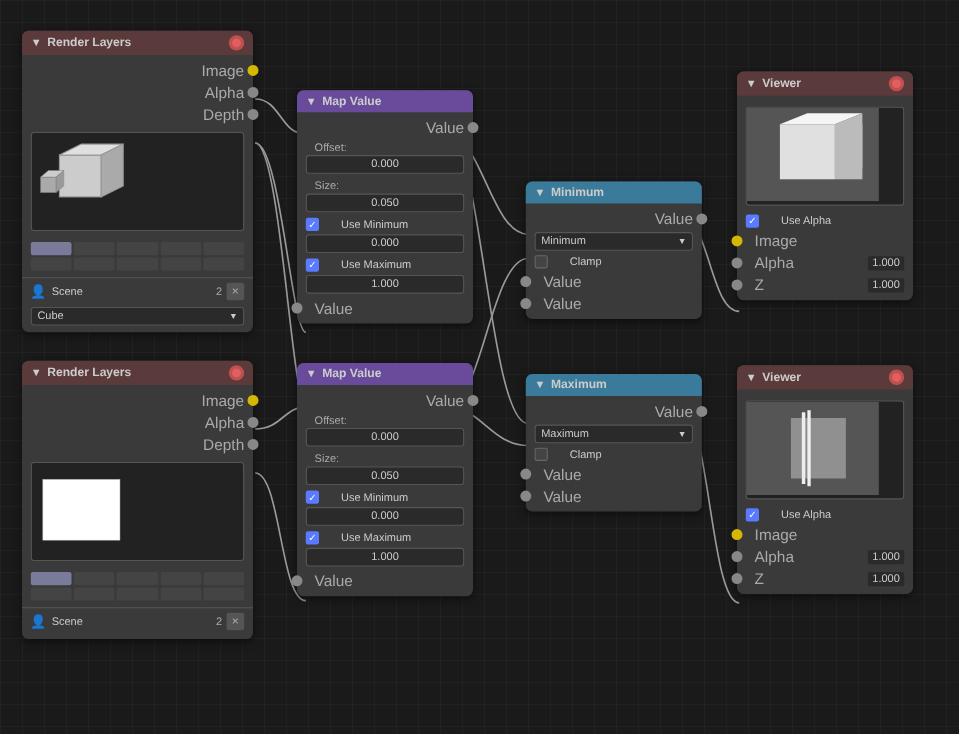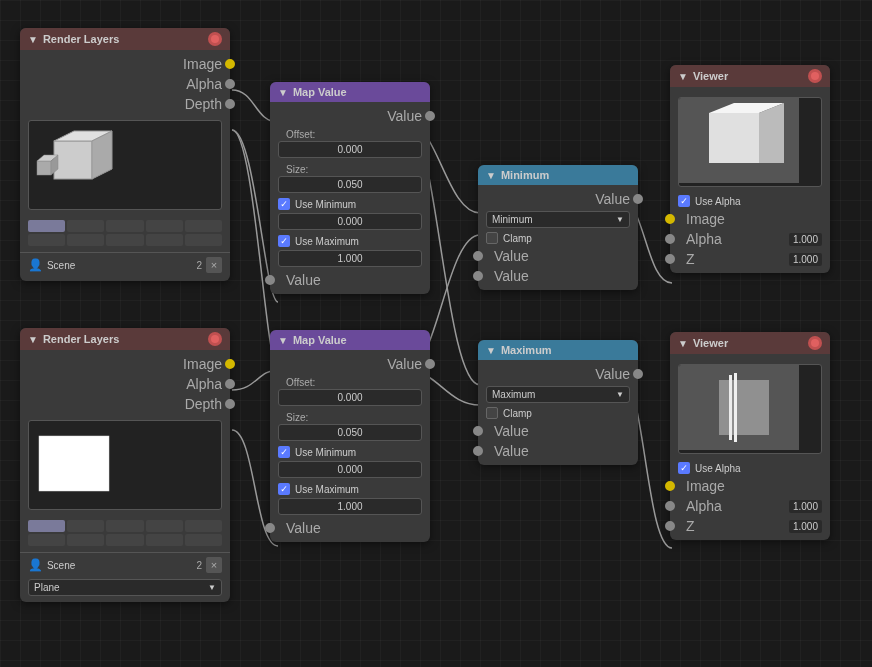--- a/index.html
+++ b/index.html
@@ -103,21 +103,21 @@
       font-size: 10px;
       padding: 2px 5px;
       width: 100%;
       text-align: center;
       margin: 1px 0;
     }
     .checkbox-row {
       display: flex;
       align-items: center;
       padding: 2px 8px;
-      gap: 5px;
+      gap: 20px;
     }
     .cb {
       width: 12px;
       height: 12px;
       background: #5a7aff;
       border-radius: 2px;
       display: flex;
       align-items: center;
       justify-content: center;
       flex-shrink: 0;
@@ -313,20 +313,25 @@
         <div class="layer-cell"></div>
         <div class="layer-cell"></div>
       </div>
     </div>
     <div class="node-footer">
       <span class="footer-icon">👤</span>
       <span class="footer-label">Scene</span>
       <span class="footer-num">2</span>
       <div class="footer-x">×</div>
     </div>
+    <div class="dropdown-row">
+      <div class="dropdown">
+        <span>Cube</span>
+      </div>
+    </div>
   </div>
 </div>
 
 <div class="node render-layers-node" style="left:20px;top:328px;">
   <div class="node-header header-render">
     <span class="arrow">▼</span>
     <span>Render Layers</span>
     <div class="icon-circle"></div>
   </div>
   <div class="node-body">
@@ -360,25 +365,20 @@
         <div class="layer-cell"></div>
         <div class="layer-cell"></div>
       </div>
     </div>
     <div class="node-footer">
       <span class="footer-icon">👤</span>
       <span class="footer-label">Scene</span>
       <span class="footer-num">2</span>
       <div class="footer-x">×</div>
     </div>
-    <div class="dropdown-row">
-      <div class="dropdown">
-        <span>Plane</span>
-      </div>
-    </div>
   </div>
 </div>
 
 <div class="node map-value-node" style="left:270px;top:82px;width:135px;">
   <div class="node-header header-mapvalue">
     <span class="arrow">▼</span>
     <span>Map Value</span>
   </div>
   <div class="node-body">
     <div class="node-row">

